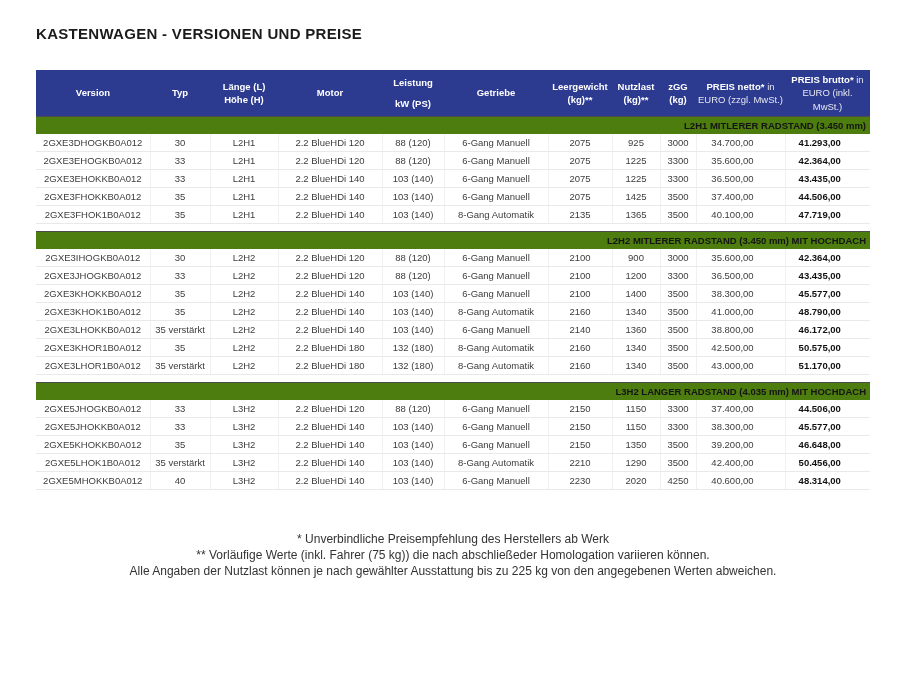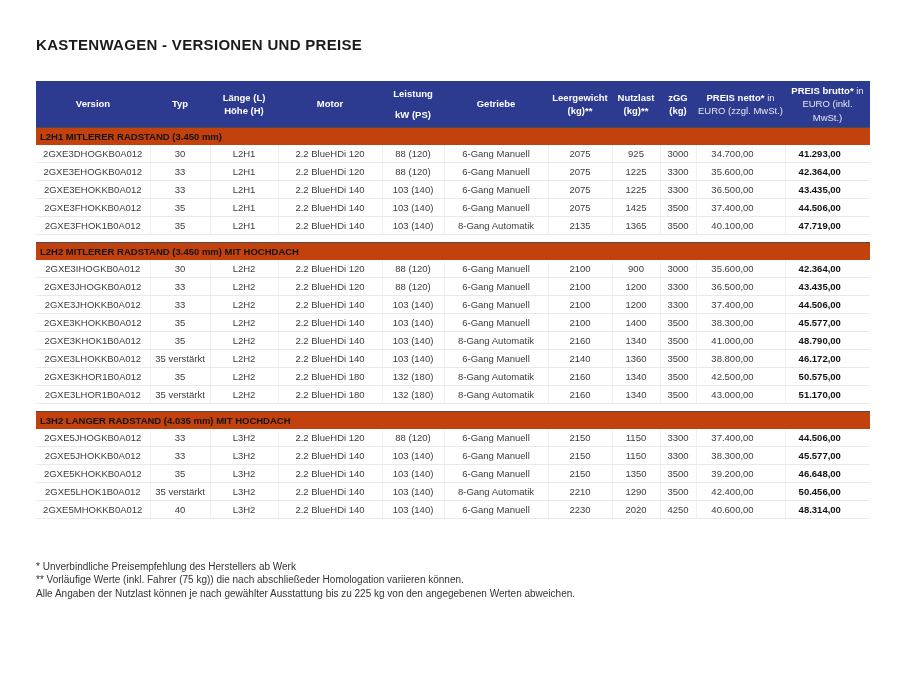--- a/index.html
+++ b/index.html
@@ -9,21 +9,21 @@
     font-family: "Liberation Sans", sans-serif;
   }
   .page {
     position: relative;
     width: 906px;
     height: 700px;
     background: #ffffff;
     overflow: hidden;
   }
   .content {
-    padding: 36px 36px 0 36px;
+    padding: 25px 36px 0 36px;
   }
   .page-title {
     font-size: 15px;
     font-weight: bold;
     color: #1b1b1b;
     letter-spacing: 0.3px;
     margin: 0 0 28px 0;
   }
   table.price-table {
     width: 834px;
@@ -39,28 +39,28 @@
     vertical-align: middle;
     height: 39px;
     padding: 3px 2px;
     line-height: 1.4;
   }
   thead .th-rest, thead .th-l2 {
     font-weight: 400;
     opacity: 0.88;
   }
   tr.section-row td {
-    background: #c2410c;
+    background: #4d7c0f;
     border-top: 1px solid #4c4c4c;
     font-size: 9.5px;
     font-weight: bold;
     color: #141414;
     height: 15px;
     padding: 1px 4px;
-    text-align: left;
+    text-align: right;
   }
   tr.data-row td {
     font-size: 9.5px;
     color: #3c3c3c;
     text-align: center;
     height: 15px;
     padding: 1px 2px;
     border-bottom: 1px solid #e9e9e9;
     border-right: 1px solid #f0f0f0;
     white-space: nowrap;
@@ -80,24 +80,25 @@
   tr.spacer-row td {
     height: 7px;
     padding: 0;
     border: none;
     background: #ffffff;
   }
   .footnotes {
     margin-top: 42px;
   }
   .footnote {
-    font-size: 10px;
+    font-size: 12px;
     color: #333333;
     line-height: 1.25;
     margin-bottom: 1px;
+    text-align: center;
   }
 </style>
 </head>
 <body>
 
 <div class="page">
   <div class="content">
 
     <h1 class="page-title">KASTENWAGEN - VERSIONEN UND PREISE</h1>
 
@@ -256,33 +257,20 @@
             <td class="col-3">2.2 BlueHDi 120</td>
             <td class="col-4">88 (120)</td>
             <td class="col-5">6-Gang Manuell</td>
             <td class="col-6">2100</td>
             <td class="col-7">1200</td>
             <td class="col-8">3300</td>
             <td class="col-9">36.500,00</td>
             <td class="col-10">43.435,00</td>
           </tr>
           <tr class="data-row">
-            <td class="col-0">2GXE3JHOKKB0A012</td>
-            <td class="col-1">33</td>
-            <td class="col-2">L2H2</td>
-            <td class="col-3">2.2 BlueHDi 140</td>
-            <td class="col-4">103 (140)</td>
-            <td class="col-5">6-Gang Manuell</td>
-            <td class="col-6">2100</td>
-            <td class="col-7">1200</td>
-            <td class="col-8">3300</td>
-            <td class="col-9">37.400,00</td>
-            <td class="col-10">44.506,00</td>
-          </tr>
-          <tr class="data-row">
             <td class="col-0">2GXE3KHOKKB0A012</td>
             <td class="col-1">35</td>
             <td class="col-2">L2H2</td>
             <td class="col-3">2.2 BlueHDi 140</td>
             <td class="col-4">103 (140)</td>
             <td class="col-5">6-Gang Manuell</td>
             <td class="col-6">2100</td>
             <td class="col-7">1400</td>
             <td class="col-8">3500</td>
             <td class="col-9">38.300,00</td>

